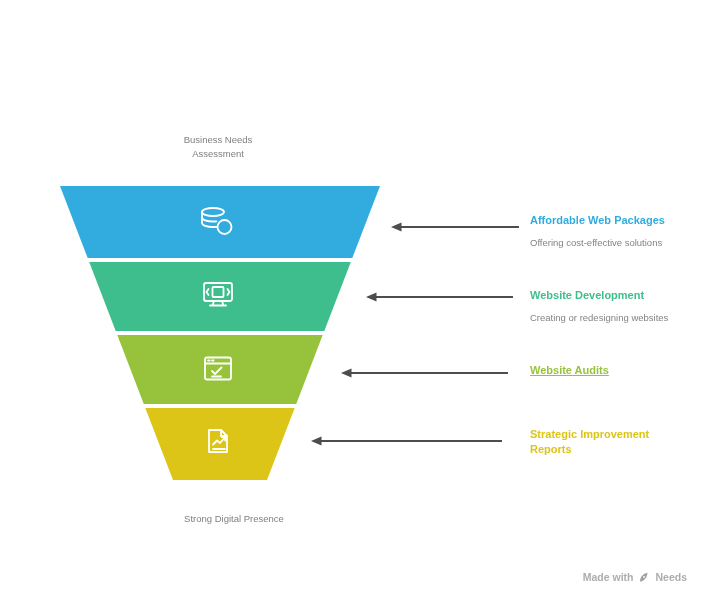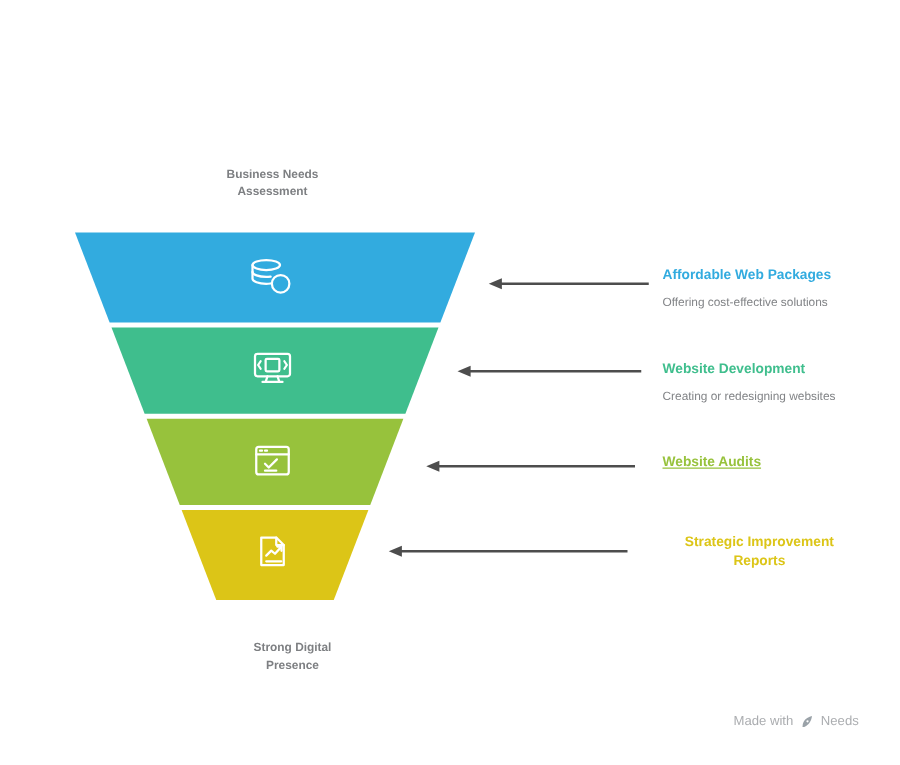--- a/index.html
+++ b/index.html
@@ -10,34 +10,34 @@
   .title {
     position:absolute; top:52px; left:0; width:100%;
     text-align:center; font-size:22px; font-weight:800;
     color:#54565a; letter-spacing:.4px;
   }
 
   .funnel-svg { position:absolute; top:0; left:0; }
 
   .node-label {
     position:absolute; text-align:center;
-    font-size:9.5px; font-weight:700; color:#7d7f82; line-height:1.45;
+    font-size:9.5px; font-weight:400; color:#7d7f82; line-height:1.45;
   }
   .top-label    { top:133px; left:158px; width:120px; }
   .bottom-label { top:512px; left:184px; width:100px; }
 
   .stage-block { position:absolute; left:530px; width:155px; }
   .sb1 { top:213px; } .sb2 { top:288px; } .sb3 { top:363px; } .sb4 { top:427px; }
   .stage-heading { font-size:11px; font-weight:700; line-height:1.4; }
   .stage-desc { margin-top:7px; font-size:9.5px; color:#818386; line-height:1.6; }
 
   .footer {
     position:absolute; top:571px; right:33px;
     display:flex; align-items:flex-end; gap:5px;
-    font-size:10.5px; font-weight:400; color:#abadb0;
+    font-size:10.5px; font-weight:700; color:#abadb0;
   }
   .footer .pen { display:inline-block; width:12px; height:12px; }
 </style>
 </head>
 <body>
 
 <div class="canvas">
 
 
   <svg class="funnel-svg" width="720" height="612" viewBox="0 0 720 612">
@@ -105,21 +105,21 @@
   <div class="stage-block sb2">
     <div class="stage-heading" style="color: rgb(63, 190, 141);">Website Development</div>
     <div class="stage-desc">Creating or redesigning websites</div>
   </div>
 
   <div class="stage-block sb3">
     <div class="stage-heading" style="color: rgb(151, 194, 60); text-decoration: underline;">Website Audits</div>
   </div>
 
   <div class="stage-block sb4">
-    <div class="stage-heading" style="color: rgb(220, 197, 23); text-align: center;">Strategic Improvement Reports</div>
+    <div class="stage-heading" style="color: rgb(220, 197, 23);">Strategic Improvement Reports</div>
   </div>
 
   <div class="footer">
     <span>Made with</span>
     <svg class="pen" viewBox="0 0 12 12">
       <path d="M2 10.5 C2.2 6 4.2 3.2 9.6 1.8 C9 6.4 6.6 9.3 3.4 10.5 Z" fill="#9aa2a8"></path>
       <circle cx="6" cy="6" r="0.9" fill="#ffffff"></circle>
     </svg>
     <span>Needs</span>
   </div>

